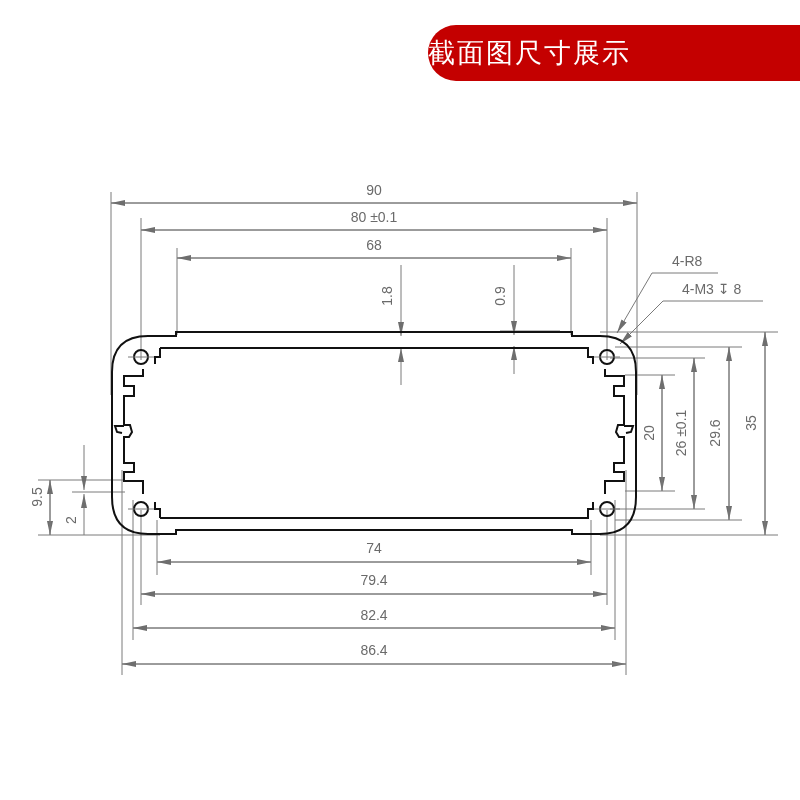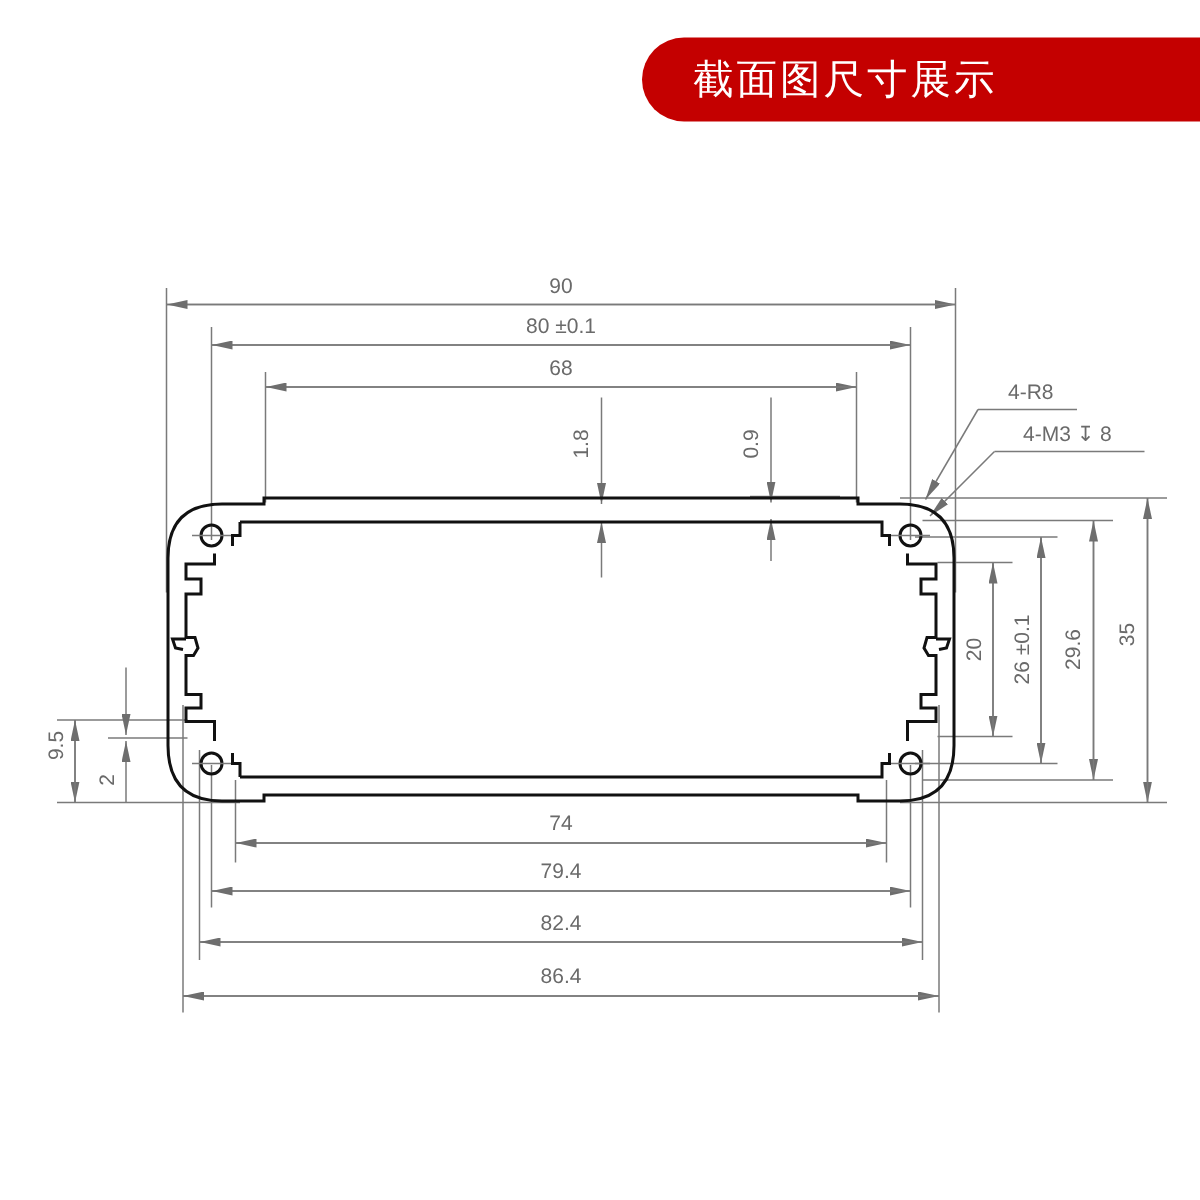--- a/index.html
+++ b/index.html
@@ -3,21 +3,21 @@
   <meta charset="utf-8">
   <style>
     html, body { margin: 0; padding: 0; background: #ffffff; }
     body { width: 800px; height: 800px; position: relative; overflow: hidden; font-family: "DejaVu Sans", sans-serif; }
     .banner {
       position: absolute; left: 428px; top: 25px; width: 372px; height: 56px;
       background: #c40000; border-radius: 28px 0 0 28px;
       display: flex; align-items: center;
     }
     .banner-title {
-      color: #ffffff; font-size: 27px; letter-spacing: 2px; margin-left: 34px;
+      color: #ffffff; font-size: 27px; letter-spacing: 2px; 
       font-family: "DejaVu Sans", sans-serif;
     }
     svg.drawing { position: absolute; left: 0; top: 0; }
     .dim-text { font-family: "Liberation Sans Narrow", "Liberation Sans", sans-serif; font-size: 14px; fill: #6a6a6a; }
     .dim { stroke: #7a7a7a; stroke-width: 1; fill: none; }
     .profile { stroke: #111111; stroke-width: 2; fill: none; }
   </style>
 </head>
 <body>
 

